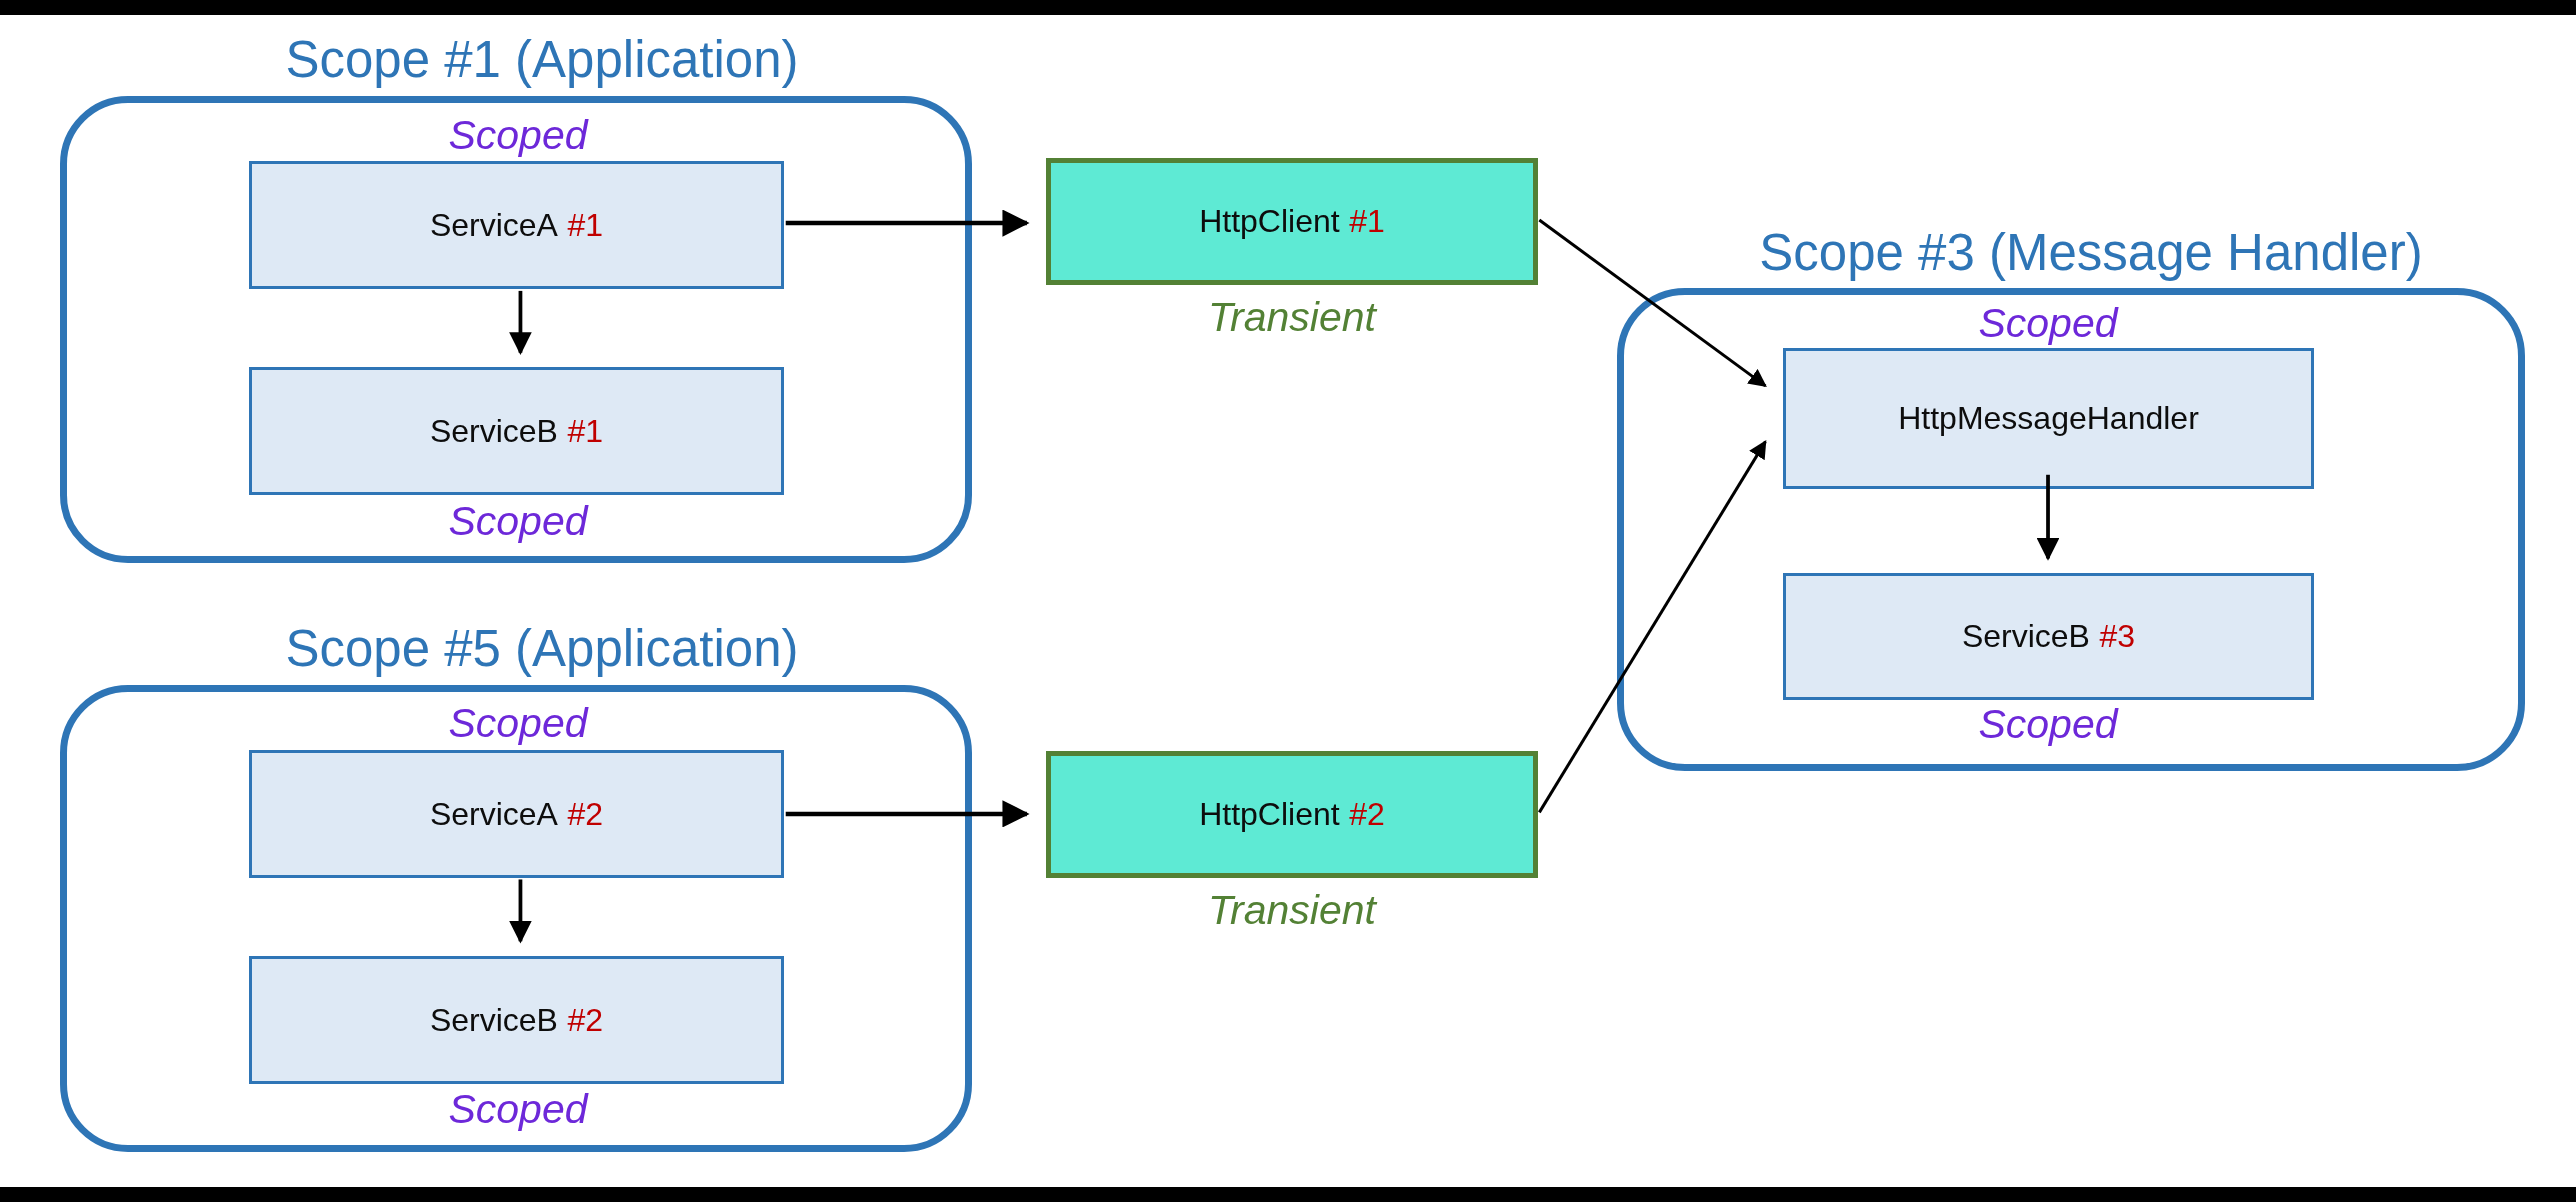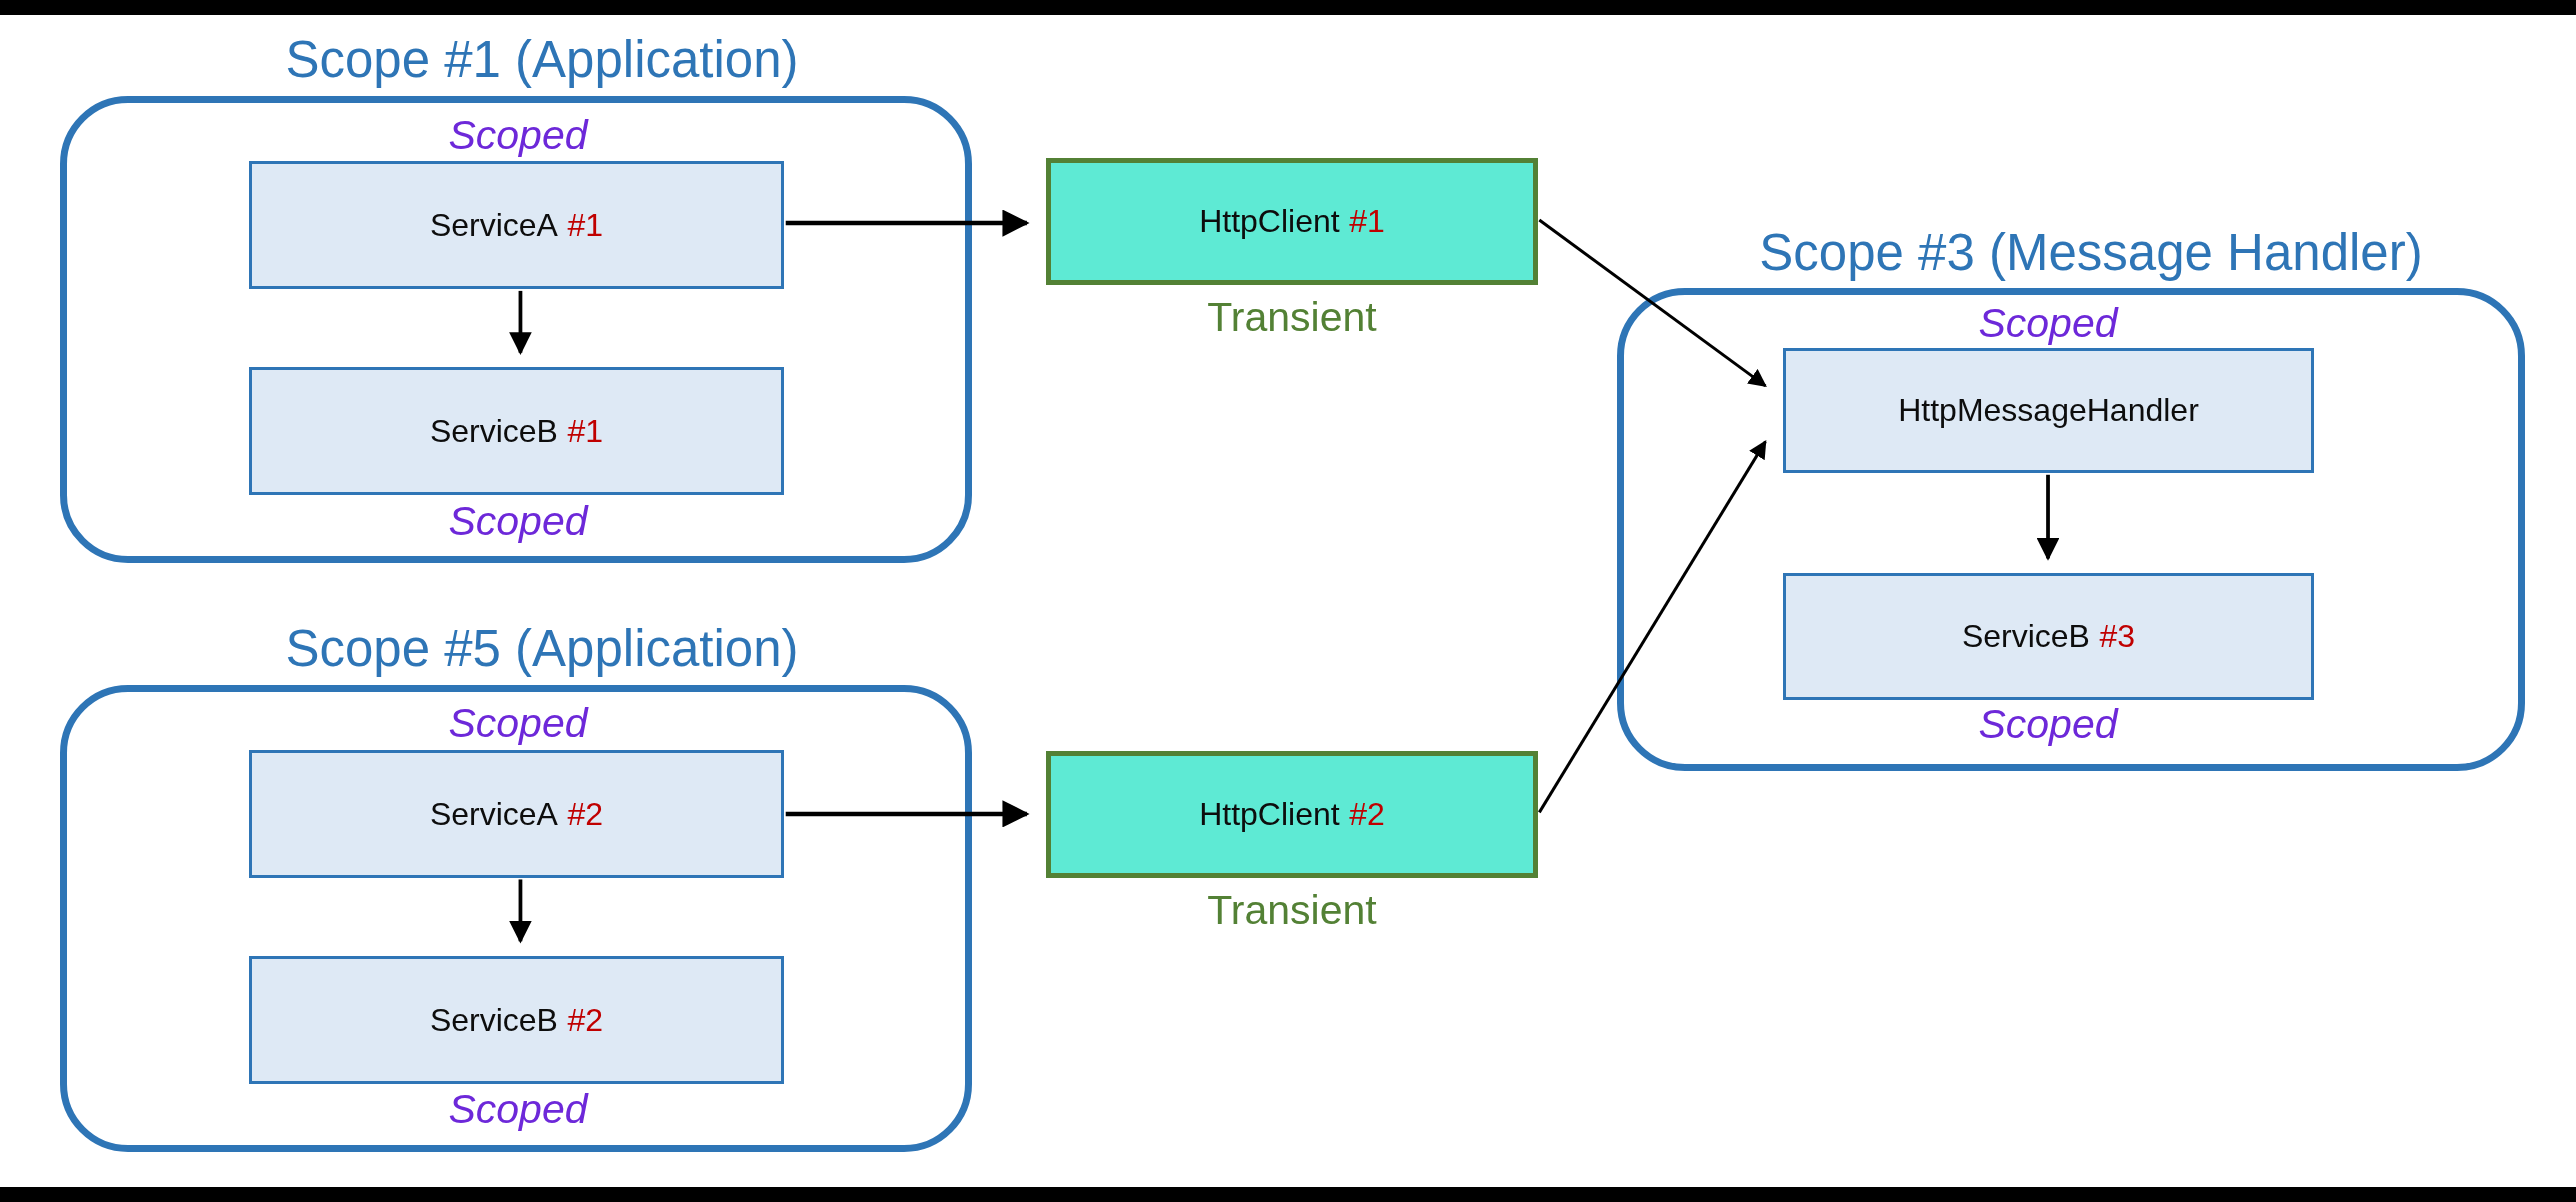--- a/index.html
+++ b/index.html
@@ -33,20 +33,21 @@
     position:absolute;
     font-size:41px;
     font-style:italic;
     color:#6d28d9;
     white-space:nowrap;
     transform:translateX(-50%);
   }
   .transient-label{
     position:absolute;
     font-size:41px;
+    font-style:italic;
     color:#538135;
     white-space:nowrap;
     transform:translateX(-50%);
   }
   .node{
     position:absolute;
     box-sizing:border-box;
     display:flex;
     align-items:center;
     justify-content:center;
@@ -128,21 +129,21 @@
     <span class="instance">#2</span>
   </div>
   <div class="transient-label" style="left:1292px;top:887px;">Transient</div>
 
   <div class="scope-title" style="left:2067px;top:223px;">Scope #3 (Message Handler)</div>
 
   <div class="scope-rect" style="left:1617px;top:288px;width:908px;height:483px;"></div>
 
   <div class="scoped-label" style="left:2048px;top:300px;">Scoped</div>
 
-  <div class="node blue" style="left:1783px;top:348px;width:531px;height:125px;">
+  <div class="node blue" style="left:1783px;top:348px;width:531px;height:141px;">
     <span>HttpMessageHandler</span>
   </div>
 
   <div class="node blue" style="left:1783px;top:573px;width:531px;height:127px;">
     <span>ServiceB</span>
     <span class="instance">#3</span>
   </div>
 
   <div class="scoped-label" style="left:2048px;top:701px;">Scoped</div>
 

